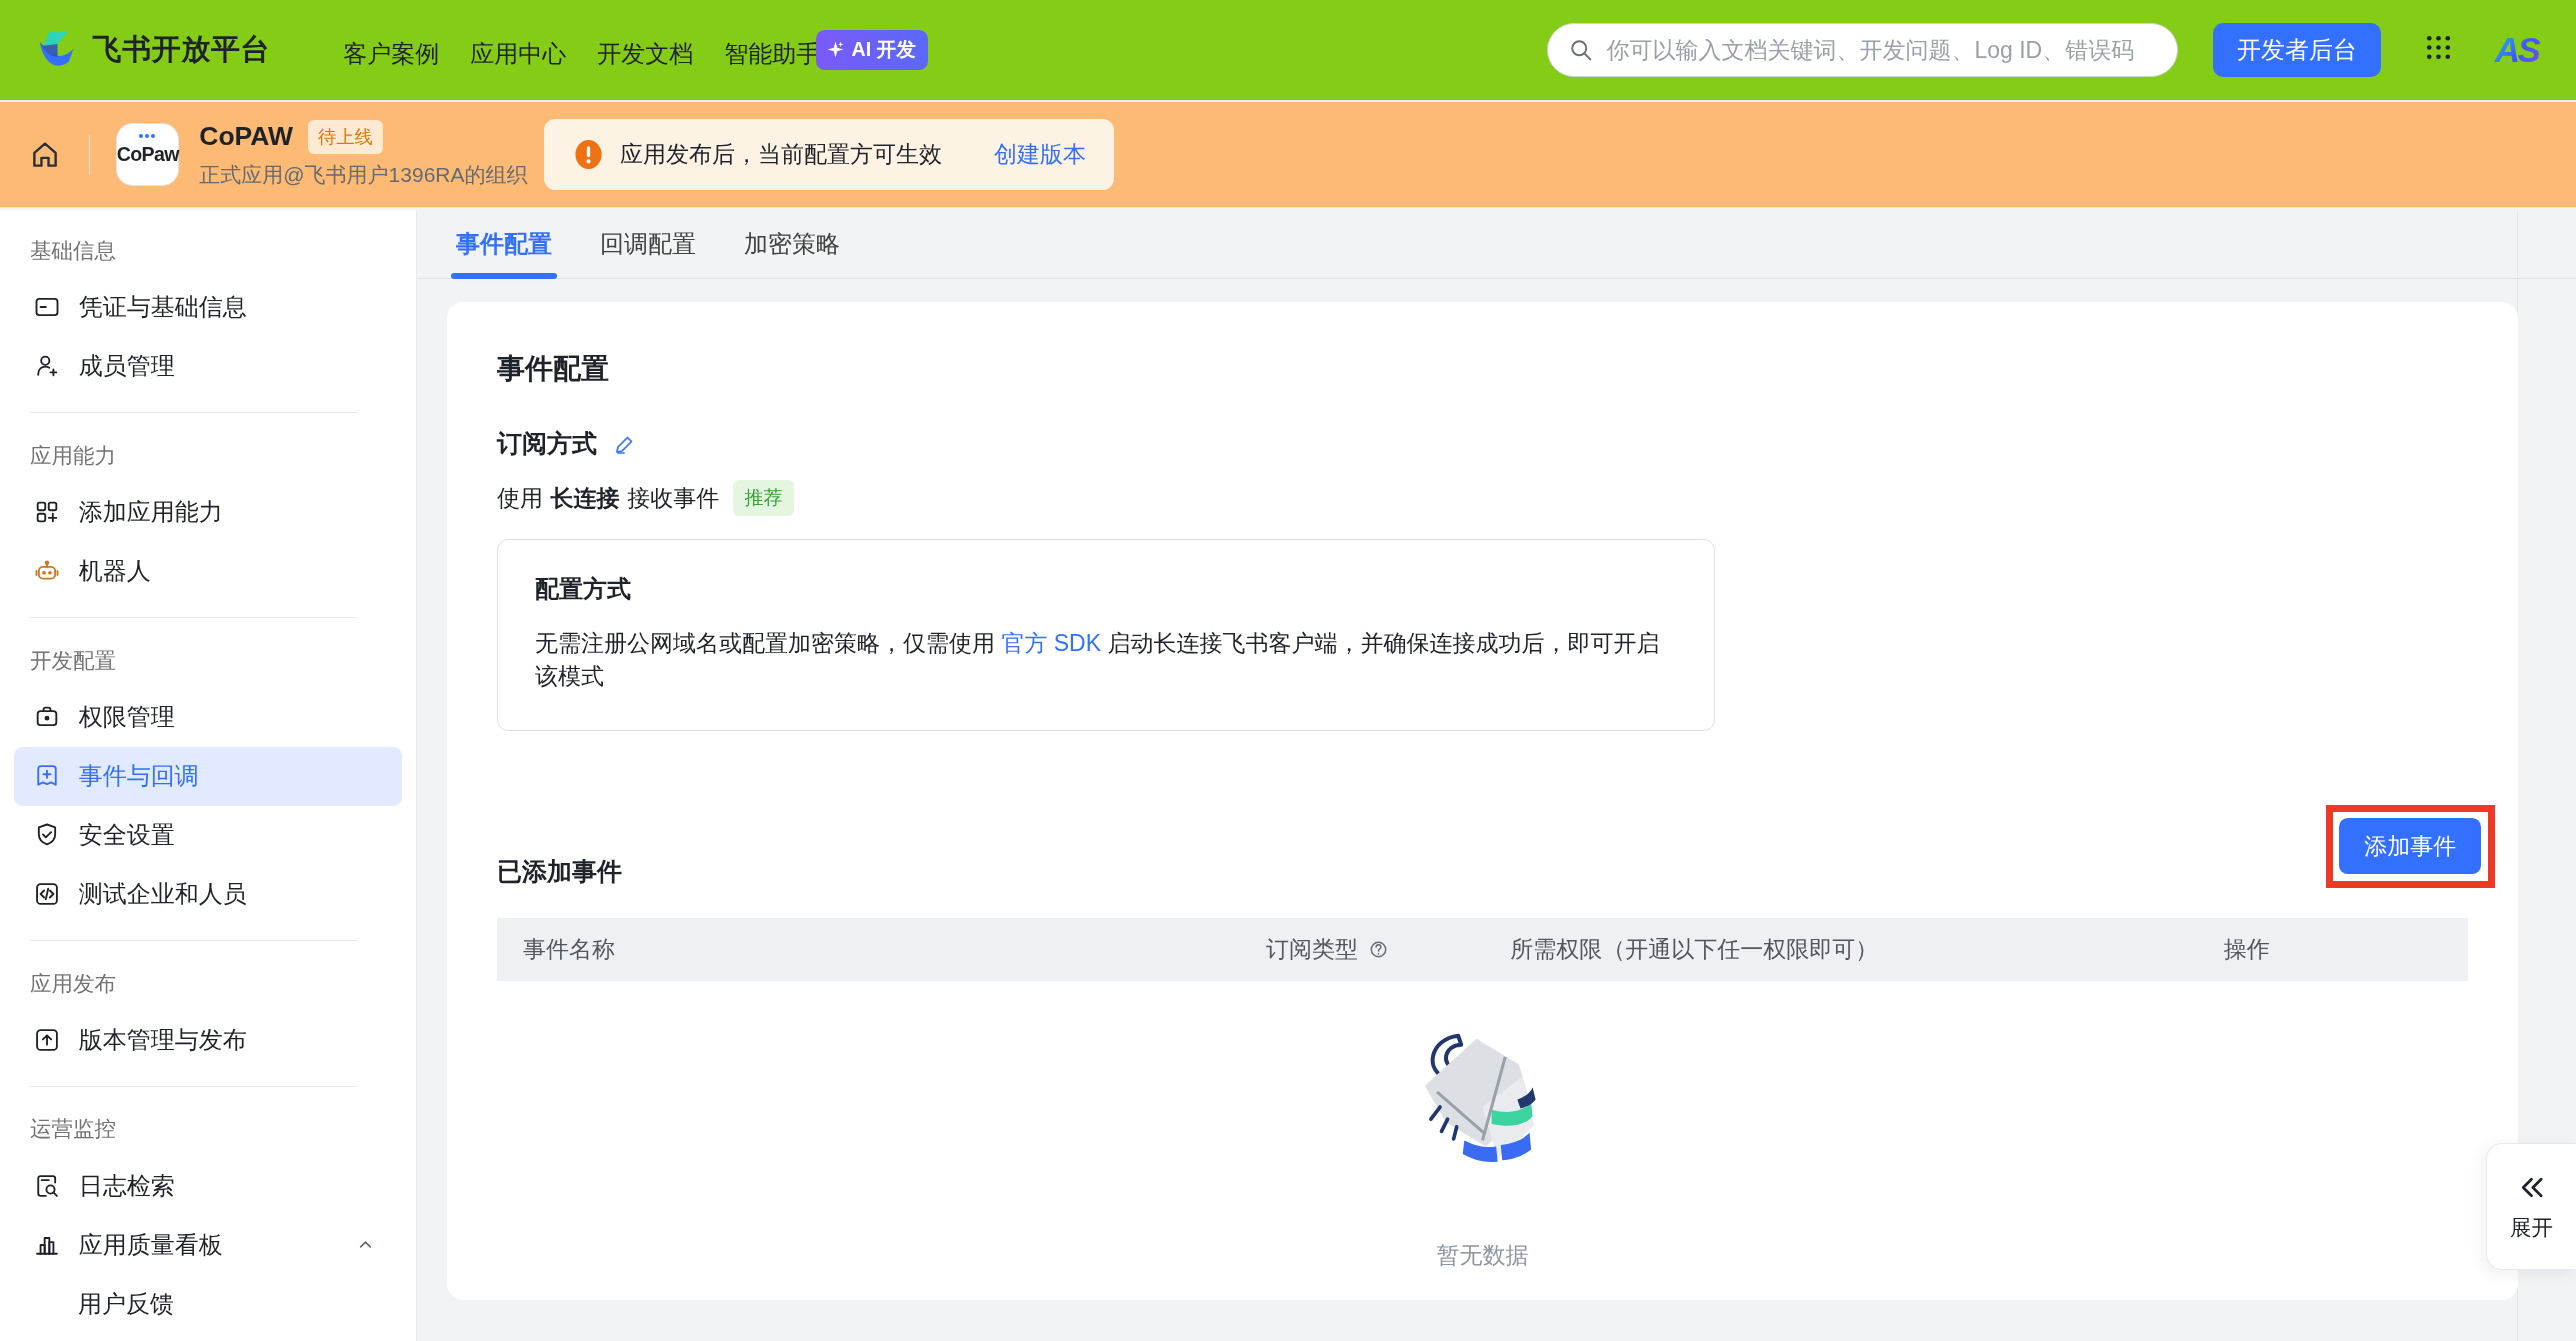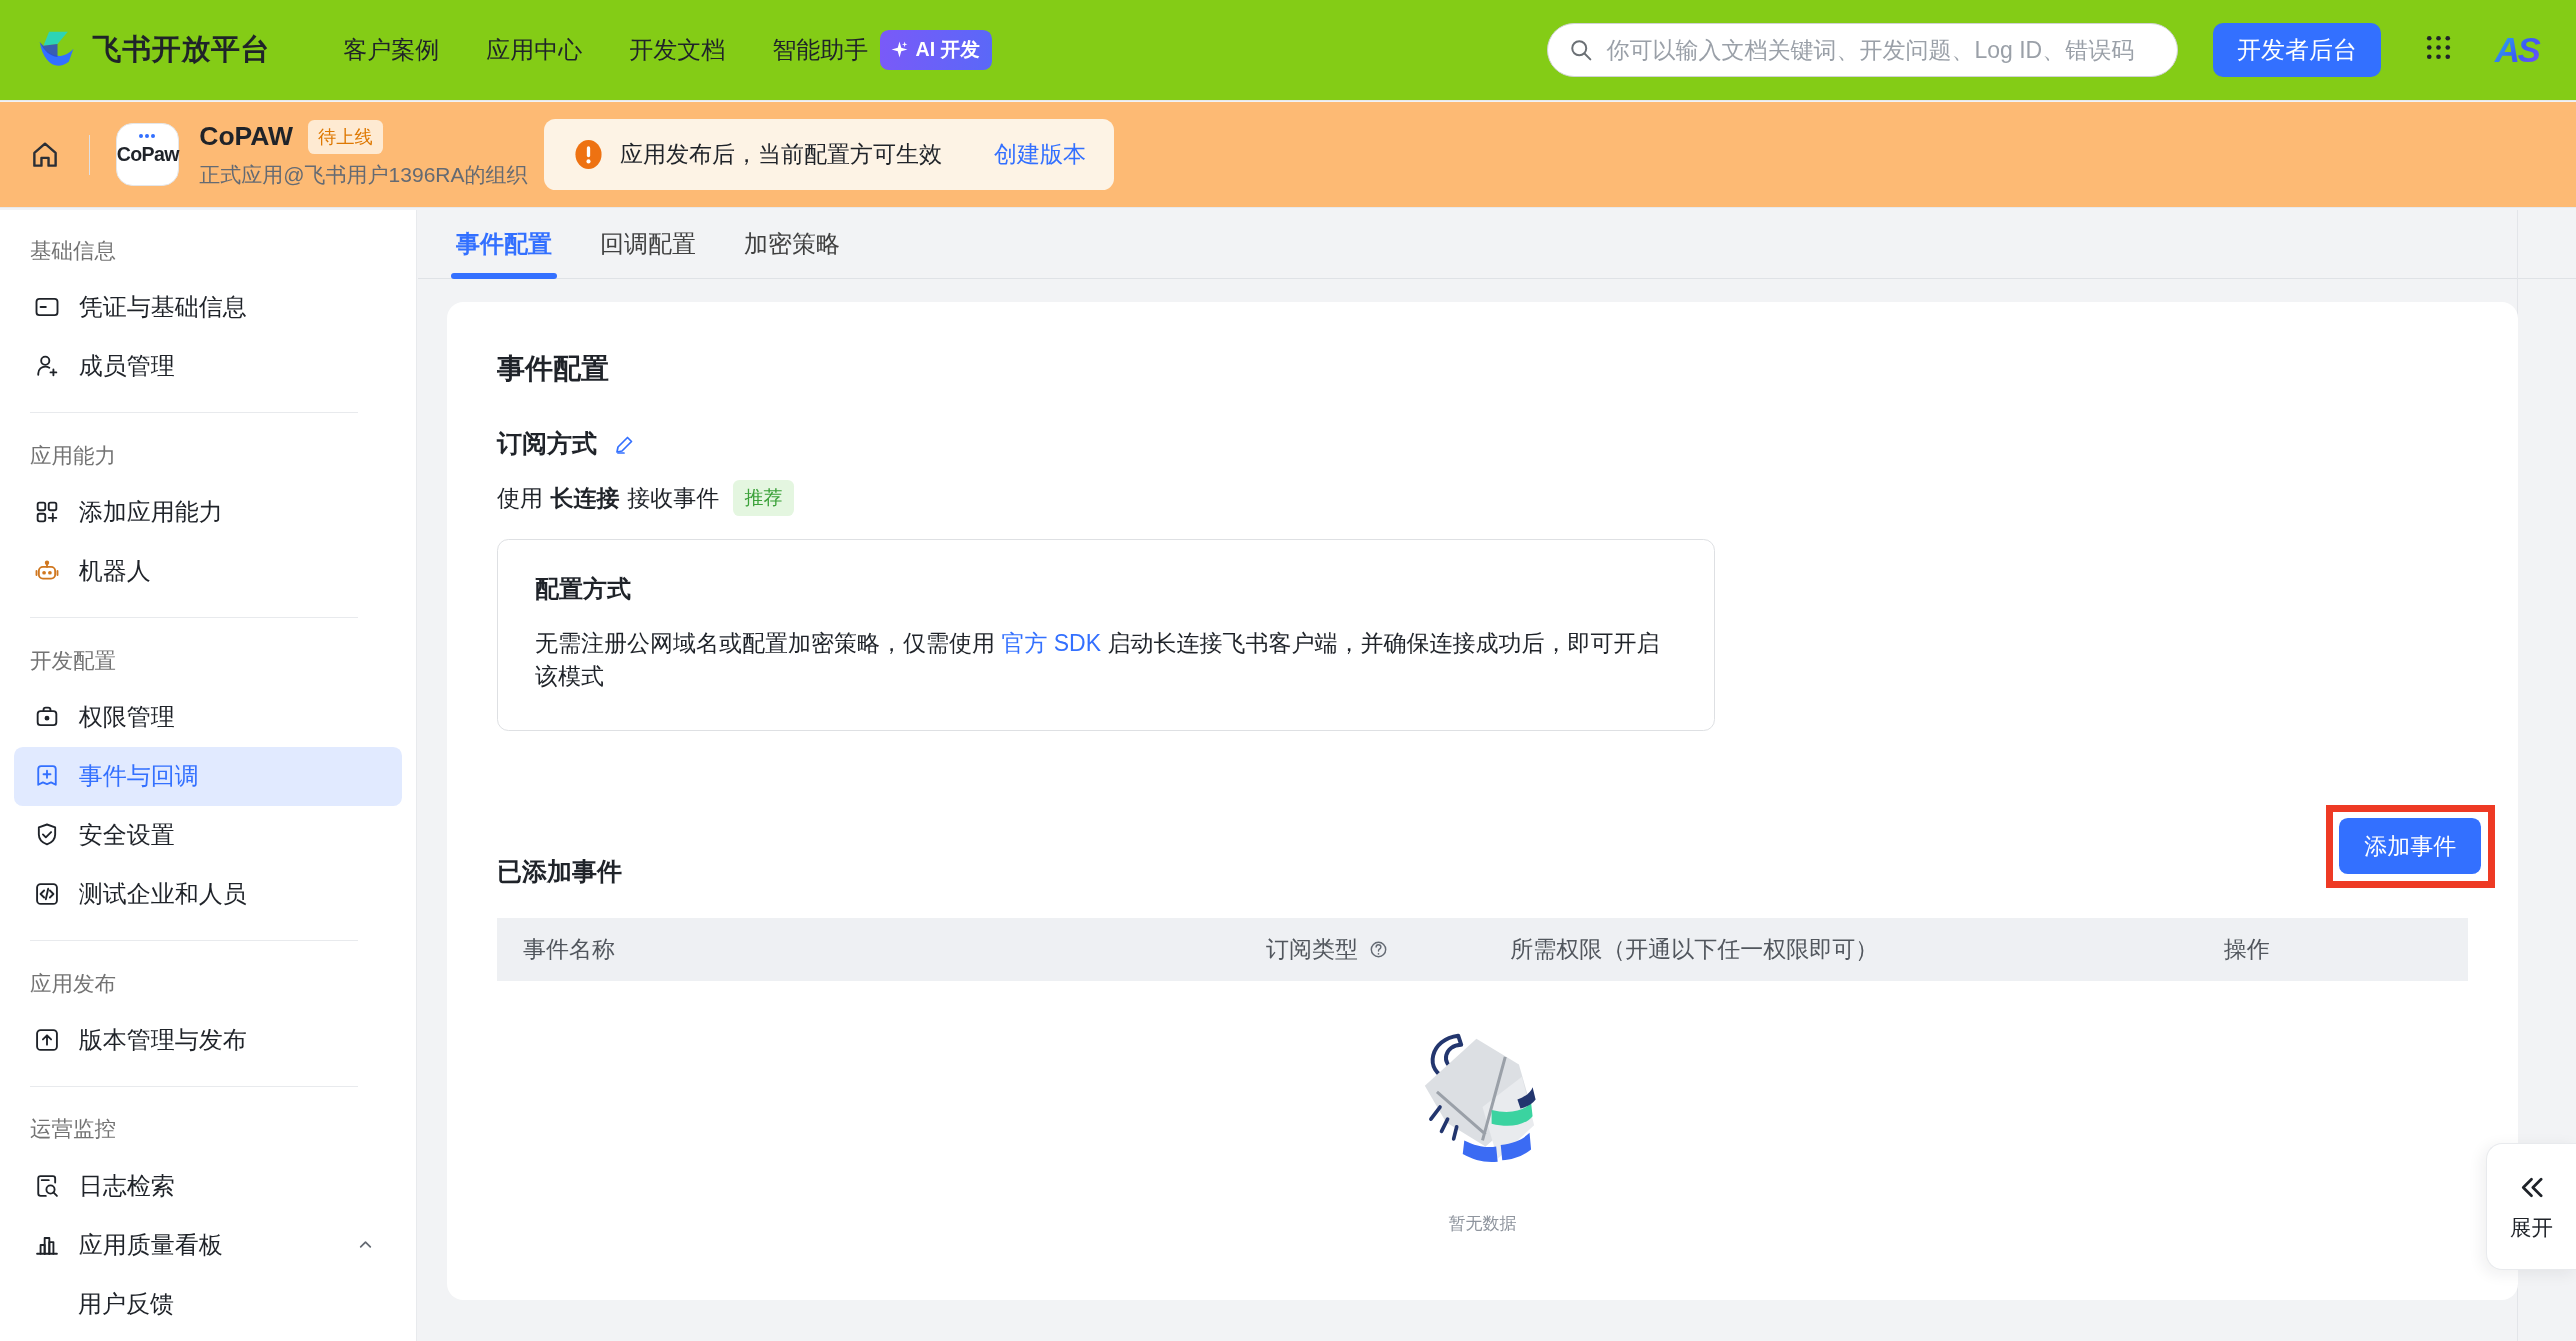--- a/index.html
+++ b/index.html
@@ -11,21 +11,21 @@
   .page { position:relative; width:2576px; height:1342px; }
 
   
   .topnav {
     position:absolute; top:0; left:0; width:100%; height:101px;
     background:#84cc16; border-bottom:1.3px solid #e7e9ec;
     display:flex; align-items:center; padding:0 35px; z-index:30;
   }
   .brand { display:flex; align-items:center; gap:12.6px; cursor:pointer; }
   .brand-name { font-size:29px; font-weight:700; letter-spacing:0.6px; }
-  .menu { display:flex; align-items:center; gap:47px; margin-left:73px; }
+  .menu { display:flex; align-items:flex-end; gap:31px; margin-left:73px; }
   .menu-item { font-size:24px; font-weight:500; color:#1f2329; text-decoration:none; cursor:pointer; }
   .ai-badge {
     margin-left:-35px; display:inline-flex; align-items:center; gap:6.3px;
     background:linear-gradient(93deg,#7a5af8,#5a68f8);
     color:#fff; font-size:19.6px; font-weight:600;
     padding:6.3px 12.6px 7.6px 10px; border-radius:8.8px; cursor:pointer;
   }
   .nav-right { margin-left:auto; display:flex; align-items:center; }
   .search {
     width:631px; height:54px; border:1.3px solid #d0d3d6; border-radius:28px;
@@ -135,21 +135,21 @@
 
   .table-head {
     margin-top:30px; height:63px; background:#eef0f3; display:flex; align-items:center;
     font-size:23px; color:#51565d;padding-left:16px;
   }
   .th { display:flex; align-items:center; gap:8.8px; padding-left:10px; }
   .th1 { width:38%; } .th2 { width:12.5%; } .th3 { width:36.5%; } .th4 { width:13%; }
   .q-icon { color:#646a73; display:flex; cursor:pointer; }
 
   .empty { margin-top:38px; display:flex; flex-direction:column; align-items:center; gap:23px; }
-  .empty-text { font-size:17px; color:#8f959e; }
+  .empty-text { font-size:23px; color:#8f959e;margin-top:28px; }
 
   
   .expand-tab {
     position:absolute; right:0; top:1143px; width:90px; height:127px; background:#fff;
     border:1.3px solid #e8eaed; border-right:none; border-radius:16.4px 0 0 16.4px;
     box-shadow:-3.8px 3.8px 15px rgba(31,35,41,.07);
     display:flex; flex-direction:column; align-items:center; justify-content:center; gap:8.8px;
     cursor:pointer; z-index:40;
   }
   .expand-label { font-size:21.5px; }

